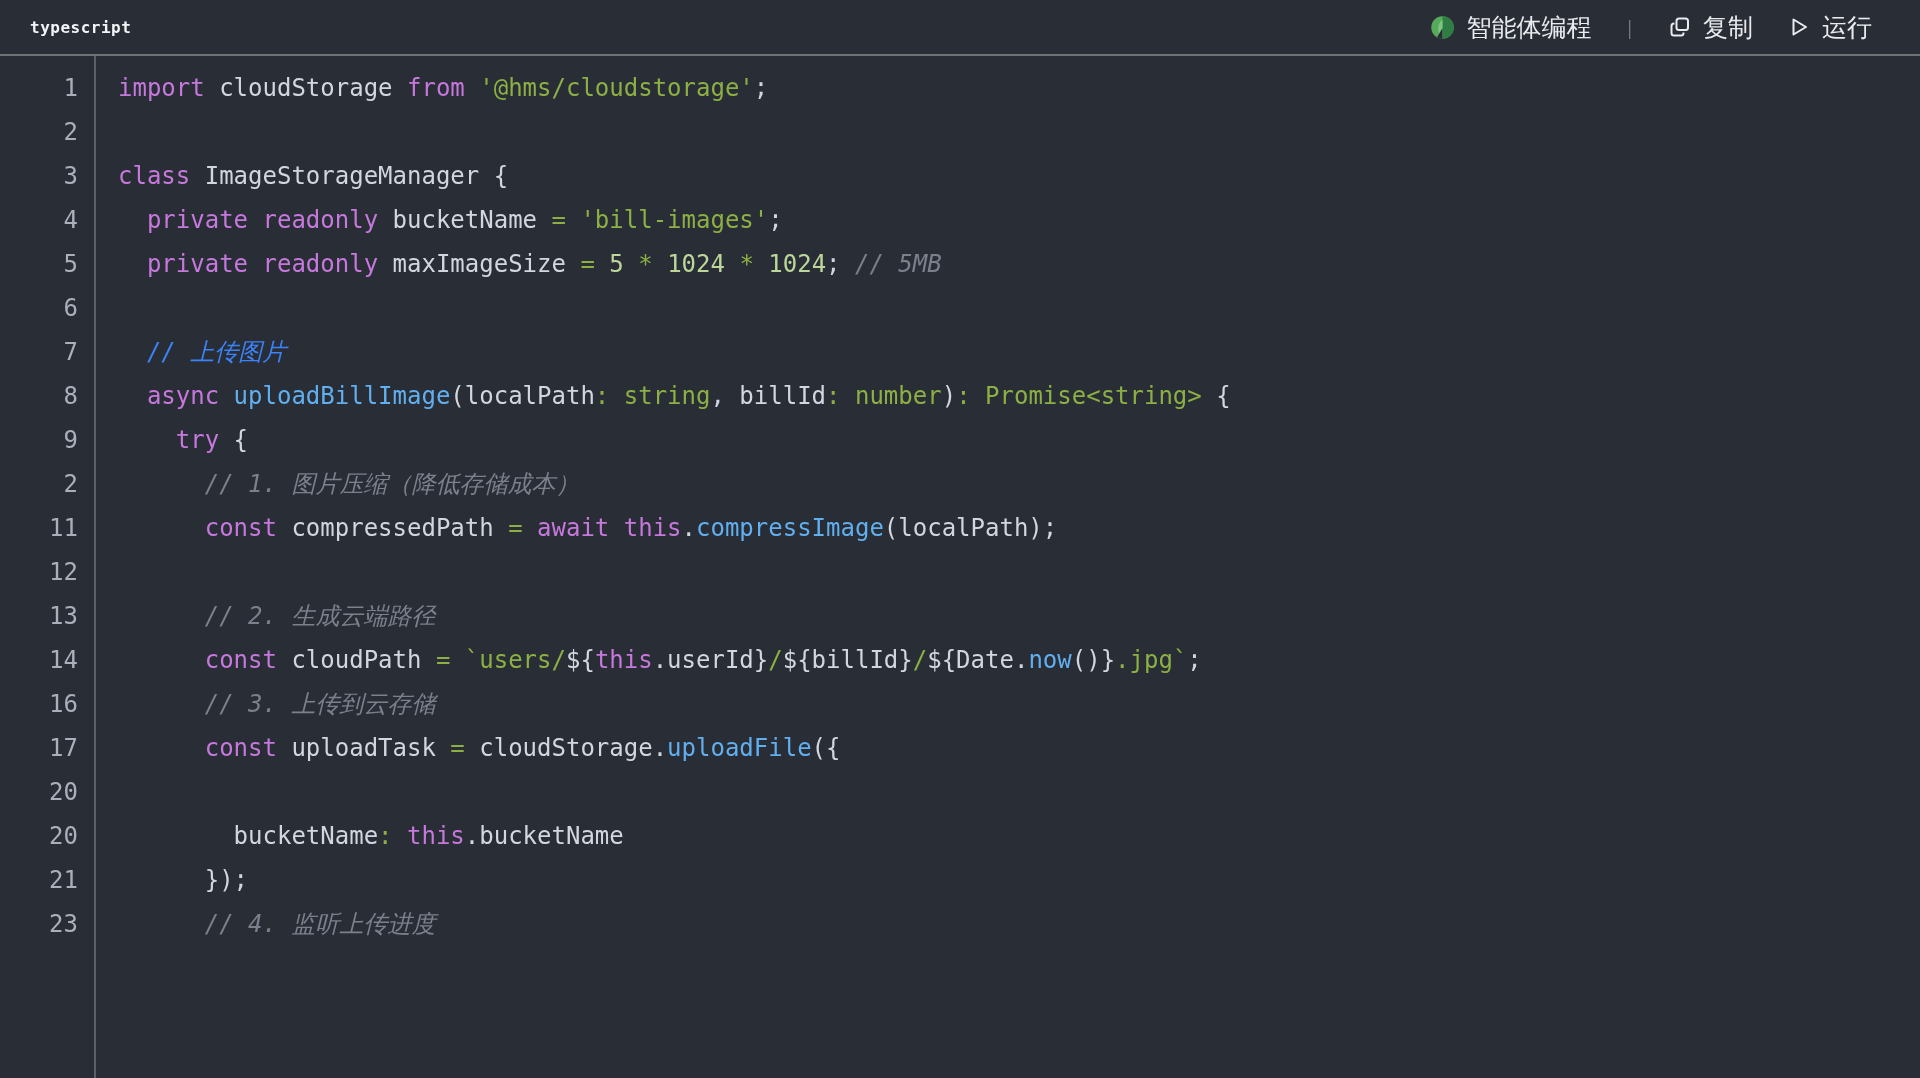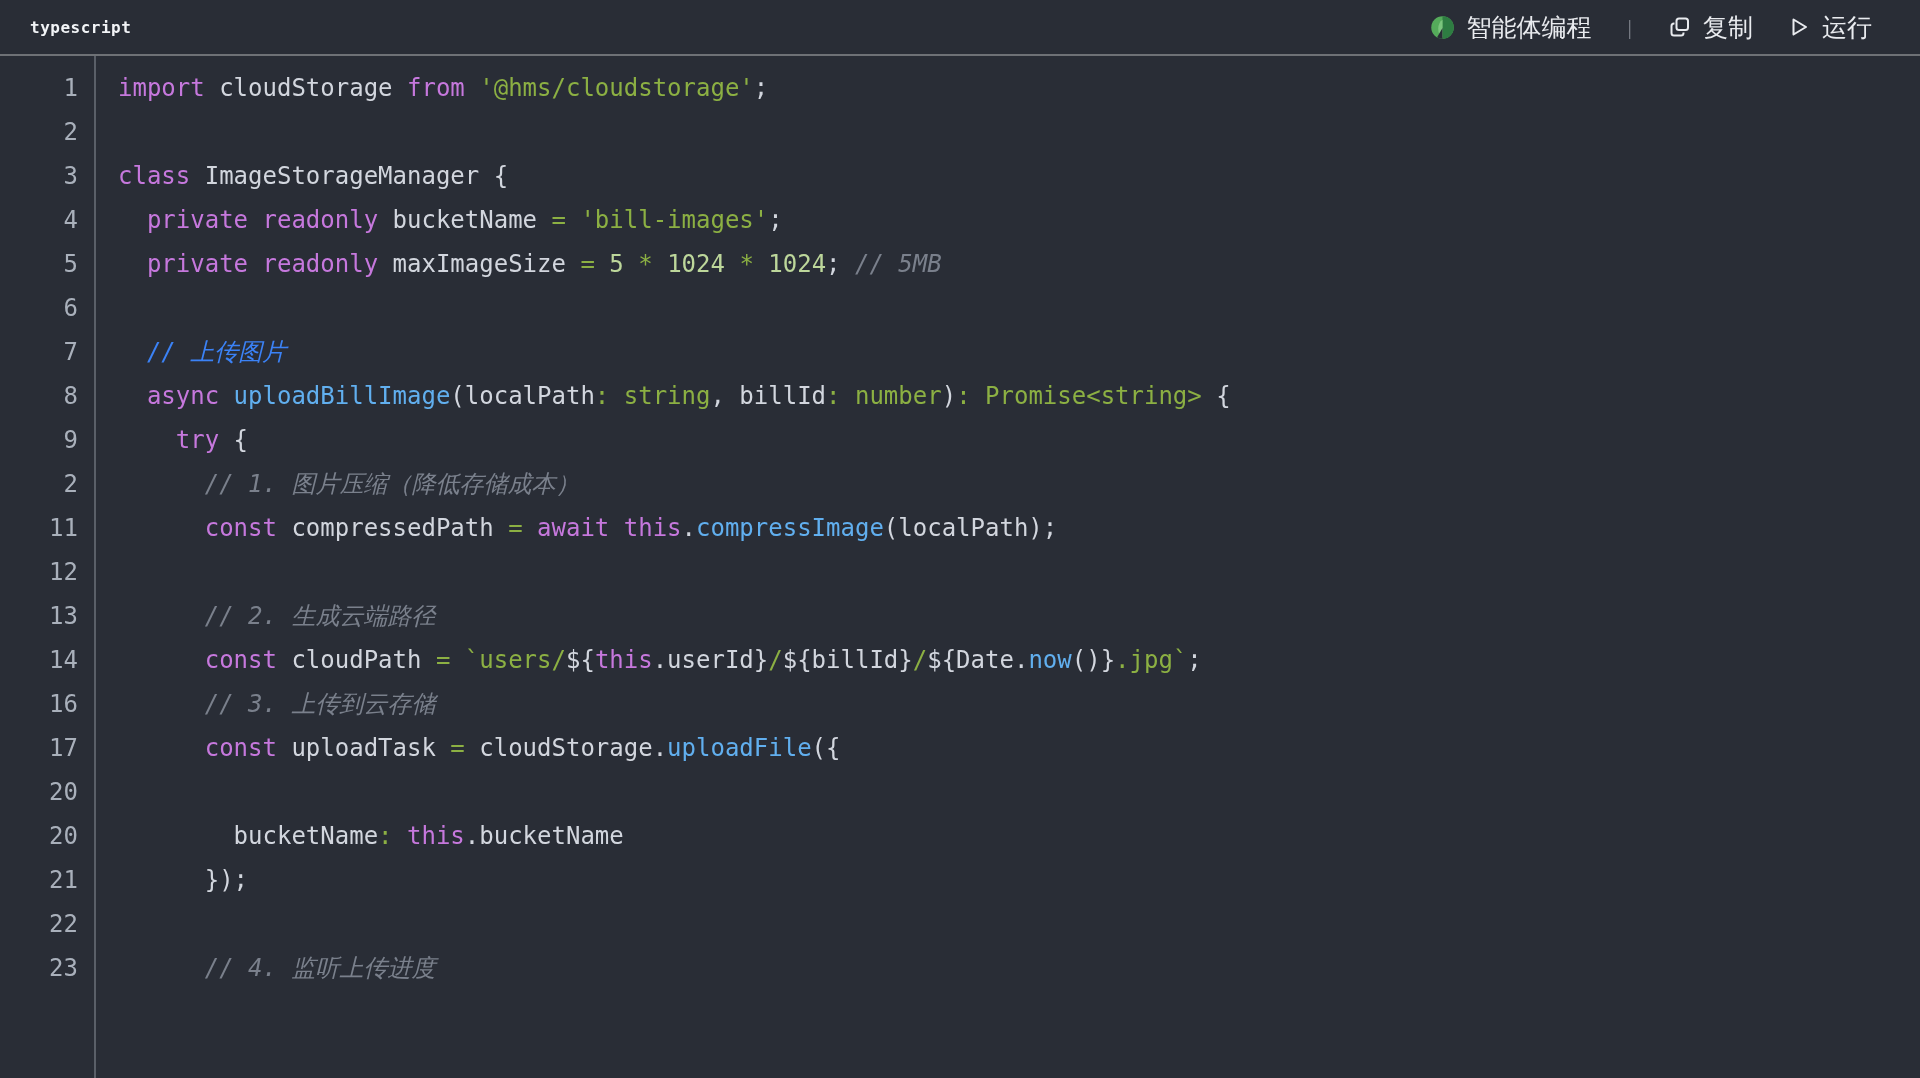--- a/index.html
+++ b/index.html
@@ -139,17 +139,16 @@
       <div class="line"><span class="ln">2</span><span class="lc"><span class="tok-p" style="color: rgb(210, 214, 222);">      </span><span class="tok-c" style="color: rgb(122, 128, 140);">// 1. 图片压缩（降低存储成本）</span></span></div>
       <div class="line"><span class="ln">11</span><span class="lc"><span class="tok-p" style="color: rgb(210, 214, 222);">      </span><span class="tok-k" style="color: rgb(198, 120, 221);">const</span><span class="tok-p" style="color: rgb(210, 214, 222);"> compressedPath </span><span class="tok-o" style="color: rgb(140, 176, 67);">=</span><span class="tok-p" style="color: rgb(210, 214, 222);"> </span><span class="tok-k" style="color: rgb(198, 120, 221);">await</span><span class="tok-p" style="color: rgb(210, 214, 222);"> </span><span class="tok-k" style="color: rgb(198, 120, 221);">this</span><span class="tok-p" style="color: rgb(210, 214, 222);">.</span><span class="tok-f" style="color: rgb(97, 175, 239);">compressImage</span><span class="tok-p" style="color: rgb(210, 214, 222);">(localPath);</span></span></div>
       <div class="line"><span class="ln">12</span><span class="lc"></span></div>
       <div class="line"><span class="ln">13</span><span class="lc"><span class="tok-p" style="color: rgb(210, 214, 222);">      </span><span class="tok-c" style="color: rgb(122, 128, 140);">// 2. 生成云端路径</span></span></div>
       <div class="line"><span class="ln">14</span><span class="lc"><span class="tok-p" style="color: rgb(210, 214, 222);">      </span><span class="tok-k" style="color: rgb(198, 120, 221);">const</span><span class="tok-p" style="color: rgb(210, 214, 222);"> cloudPath </span><span class="tok-o" style="color: rgb(140, 176, 67);">=</span><span class="tok-p" style="color: rgb(210, 214, 222);"> </span><span class="tok-s" style="color: rgb(140, 176, 67);">`users/</span><span class="tok-p" style="color: rgb(210, 214, 222);">${</span><span class="tok-k" style="color: rgb(198, 120, 221);">this</span><span class="tok-p" style="color: rgb(210, 214, 222);">.userId}</span><span class="tok-s" style="color: rgb(140, 176, 67);">/</span><span class="tok-p" style="color: rgb(210, 214, 222);">${billId}</span><span class="tok-s" style="color: rgb(140, 176, 67);">/</span><span class="tok-p" style="color: rgb(210, 214, 222);">${Date.</span><span class="tok-f" style="color: rgb(97, 175, 239);">now</span><span class="tok-p" style="color: rgb(210, 214, 222);">()}</span><span class="tok-s" style="color: rgb(140, 176, 67);">.jpg`</span><span class="tok-p" style="color: rgb(210, 214, 222);">;</span></span></div>
       <div class="line"><span class="ln">16</span><span class="lc"><span class="tok-p" style="color: rgb(210, 214, 222);">      </span><span class="tok-c" style="color: rgb(122, 128, 140);">// 3. 上传到云存储</span></span></div>
       <div class="line"><span class="ln">17</span><span class="lc"><span class="tok-p" style="color: rgb(210, 214, 222);">      </span><span class="tok-k" style="color: rgb(198, 120, 221);">const</span><span class="tok-p" style="color: rgb(210, 214, 222);"> uploadTask </span><span class="tok-o" style="color: rgb(140, 176, 67);">=</span><span class="tok-p" style="color: rgb(210, 214, 222);"> cloudStorage.</span><span class="tok-f" style="color: rgb(97, 175, 239);">uploadFile</span><span class="tok-p" style="color: rgb(210, 214, 222);">({</span></span></div>
       <div class="line"><span class="ln">20</span></div>
       <div class="line"><span class="ln">20</span><span class="lc"><span class="tok-p" style="color: rgb(210, 214, 222);">        bucketName</span><span class="tok-o" style="color: rgb(140, 176, 67);">:</span><span class="tok-p" style="color: rgb(210, 214, 222);"> </span><span class="tok-k" style="color: rgb(198, 120, 221);">this</span><span class="tok-p" style="color: rgb(210, 214, 222);">.bucketName</span></span></div>
       <div class="line"><span class="ln">21</span><span class="lc"><span class="tok-p" style="color: rgb(210, 214, 222);">      });</span></span></div>
-      <div class="line"><span class="ln">22</span><span class="lc"></span></div>
       <div class="line"><span class="ln">23</span><span class="lc"><span class="tok-p" style="color: rgb(210, 214, 222);">      </span><span class="tok-c" style="color: rgb(122, 128, 140);">// 4. 监听上传进度</span></span></div>
     </div>
 
 </div>
 
 </body></html>

